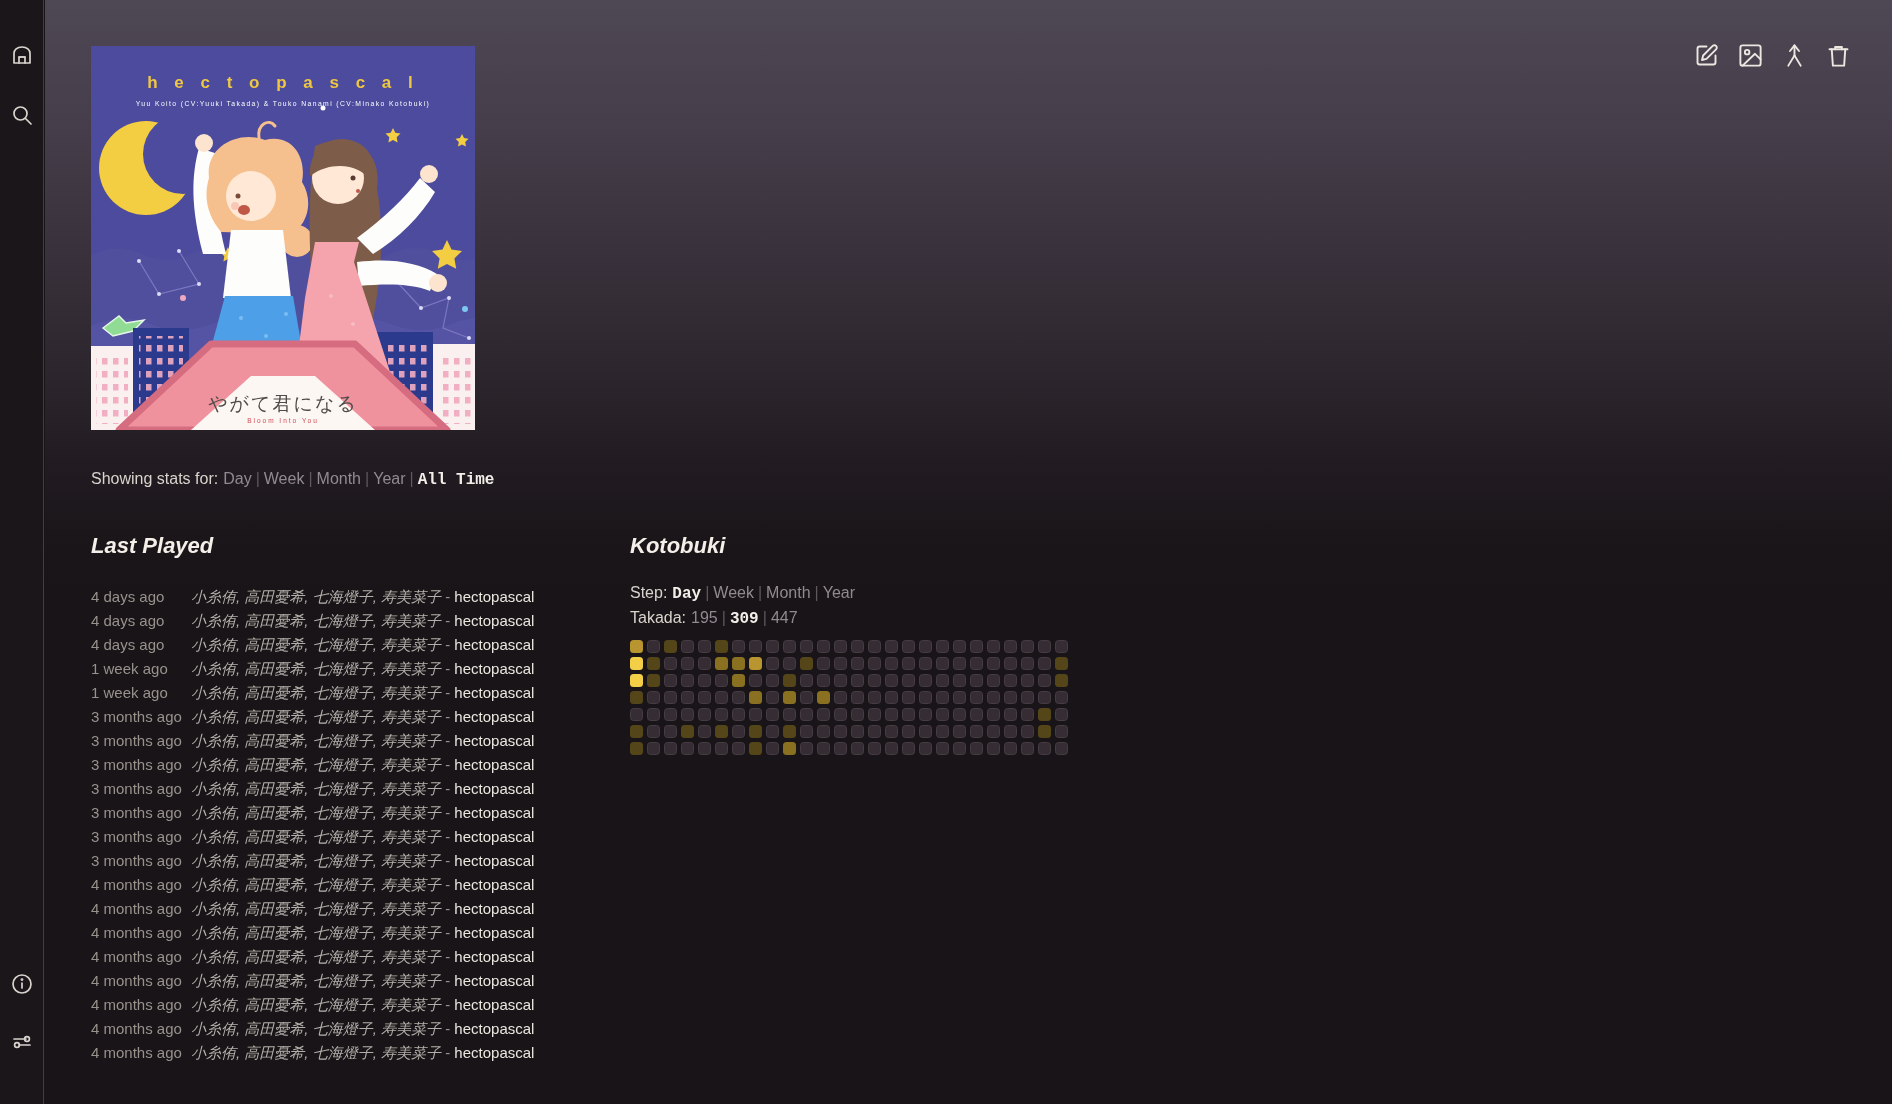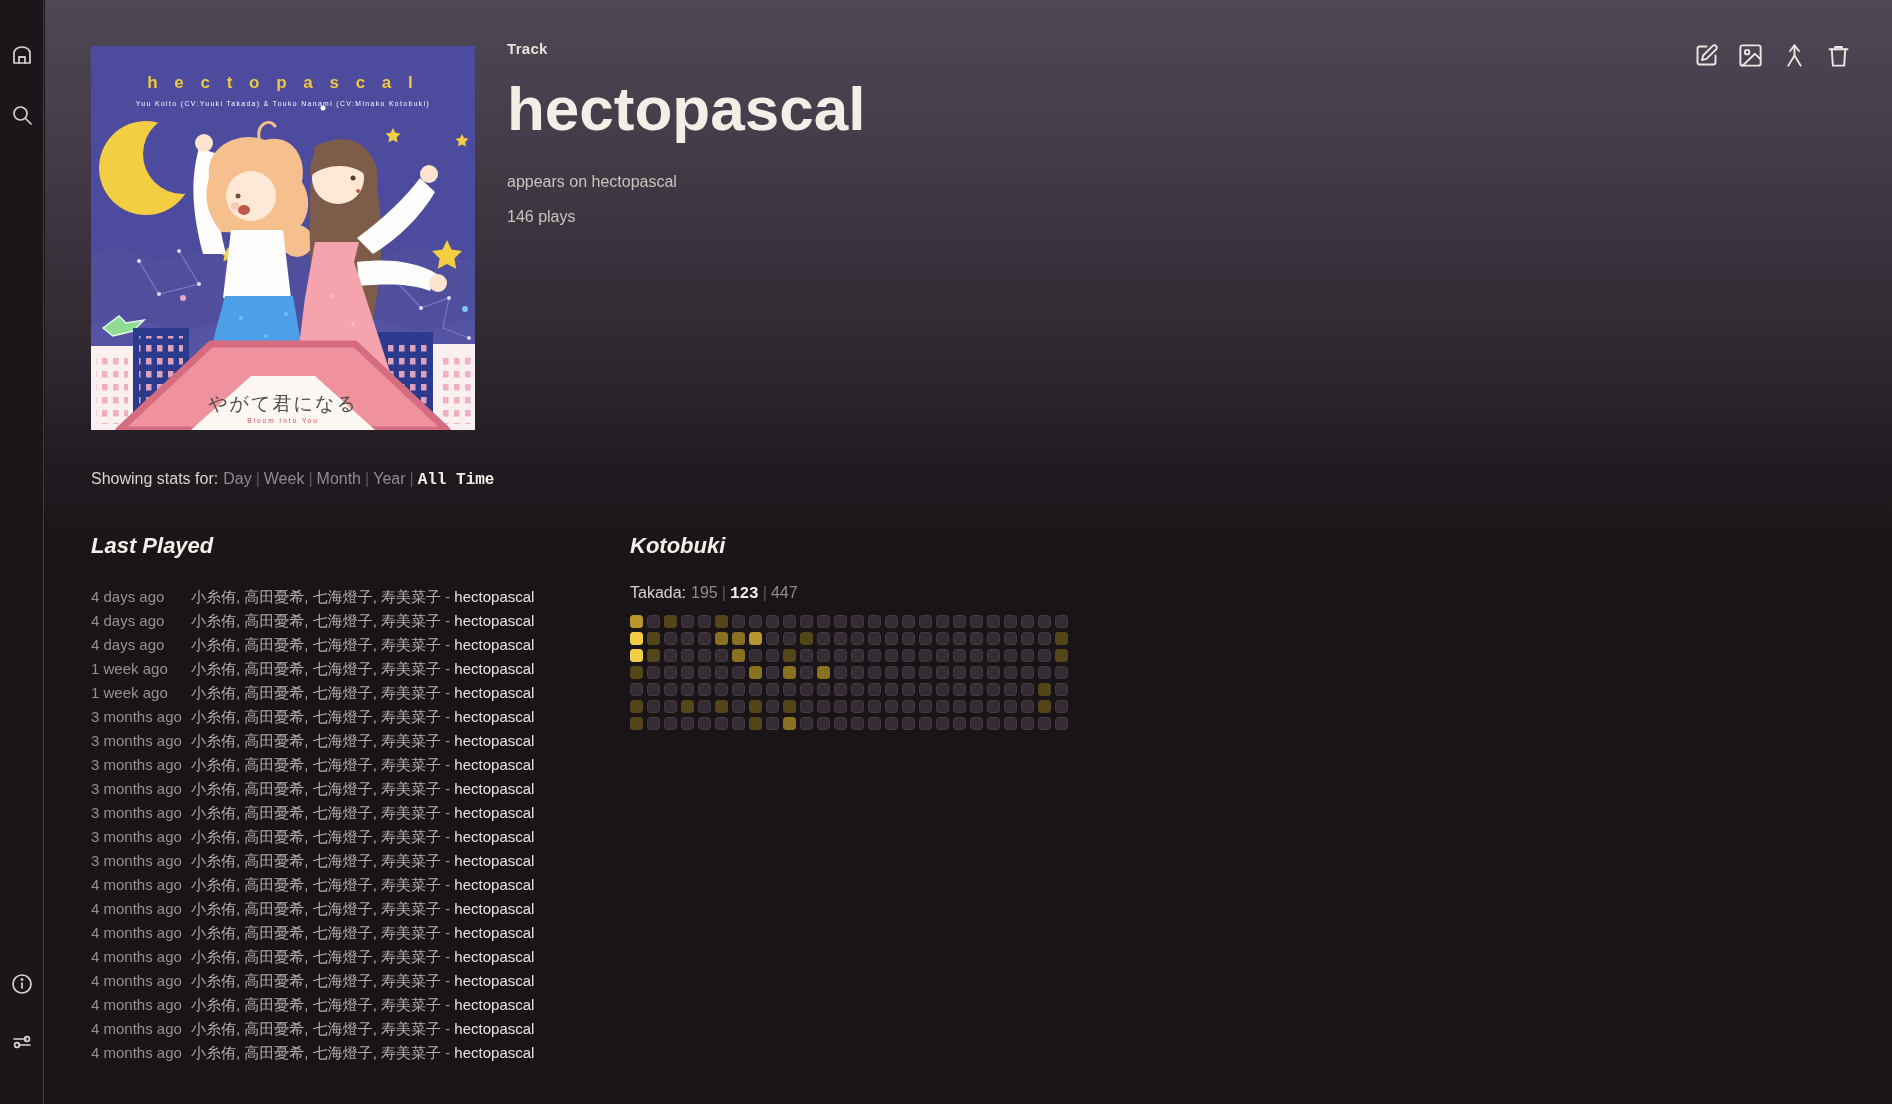--- a/index.html
+++ b/index.html
@@ -42,21 +42,21 @@
   .opt.selected { color:#f2eee8; font-weight:bold;font-family:Liberation Mono, monospace; }
   .sep { color:#5f585e; margin:0 4px; }
   .sel-label { margin-right:5px; }
   
   h2.section { font-size:22px; font-weight:bold; color:#f4f0e9;font-style:italic; }
   .last-played { position:absolute; left:46px; top:533px; }
   .lp-table { margin-top:26px; border-collapse:collapse; font-size:15px; line-height:24px; }
   .lp-table td { white-space:nowrap;margin-top:45px; }
   .td-time { color:#98928d; width:100px; padding-right:0; }
   .td-entry { padding-left:0; }
-  .artists { color:#b3afaa; cursor:pointer; }
+  .artists { color:#b3afaa; cursor:pointer;font-style:italic; }
   .dash { color:#98928d; }
   .track-link { color:#eae6e0; cursor:pointer; }
   .activity { position:absolute; left:585px; top:533px; }
   .act-ctl { font-size:16px; color:#d9d4cd; line-height:24px; }
   .act-ctl:first-of-type { margin-top:22px; }
   
   .heatmap {
     margin-top:9px;
     display:grid; grid-template-columns:repeat(26,13px);
     grid-auto-rows:13px; gap:4px;
@@ -209,29 +209,20 @@
         <polygon points="100,384 160,330 224,330 284,384" fill="#fcf7f3"></polygon>
         <text x="192" y="364" text-anchor="middle" font-size="19" fill="#4f4b48" letter-spacing="2">やがて君になる</text>
         <text x="192" y="377" text-anchor="middle" font-size="6.5" fill="#cf4a55" letter-spacing="2">Bloom Into You</text>
       </g>
 
       <text x="192" y="42" text-anchor="middle" font-size="17" font-weight="bold" fill="#f0c740" letter-spacing="6">h e c t o p a s c a l</text>
       <text x="192" y="60" text-anchor="middle" font-size="6.8" fill="#fdfdfd" letter-spacing="1.4">Yuu Koito (CV:Yuuki Takada) &amp; Touko Nanami (CV:Minako Kotobuki)</text>
     </svg>
   </div>
 
-  <div class="meta">
-    <div class="entity-type">Track</div>
-    <h1 class="page-title">hectopascal</h1>
-    <p class="appears">
-      <span>appears on</span>
-      <a>hectopascal</a>
-    </p>
-    <p class="plays">146 plays</p>
-  </div>
 
   <div class="actions">
     <a class="icon-btn"><span>
       <svg viewBox="0 0 24 24" fill="none" stroke="currentColor" stroke-width="1.7" stroke-linecap="round" stroke-linejoin="round">
         <path d="M12 4H6a2 2 0 0 0-2 2v12a2 2 0 0 0 2 2h12a2 2 0 0 0 2-2v-6"></path>
         <path d="M17.5 3.5a2.1 2.1 0 0 1 3 3L12 15l-4 1 1-4Z"></path>
       </svg></span></a>
     <a class="icon-btn"><span>
       <svg viewBox="0 0 24 24" fill="none" stroke="currentColor" stroke-width="1.7" stroke-linecap="round" stroke-linejoin="round">
         <rect x="3" y="3" width="18" height="18" rx="2"></rect>
@@ -341,21 +332,24 @@
             <td class="td-time">4 months ago</td>
             <td class="td-entry"><a class="artists">小糸侑, 高田憂希, 七海燈子, 寿美菜子</a><span class="dash"> - </span><a class="track-link">hectopascal</a></td>
           </tr>
         </tbody>
     </table>
   </section>
 
   <section class="activity">
     <h2 class="section">Kotobuki</h2>
     <div class="act-ctl">
-      <span class="sel-label">Takada:</span><span><a class="opt">195</a><span class="sep">|</span><a class="opt selected">123</a><span class="sep">|</span><a class="opt">447</a></span>
+      <span class="sel-label">Step:</span><span><a class="opt selected">Day</a><span class="sep">|</span><a class="opt">Week</a><span class="sep">|</span><a class="opt">Month</a><span class="sep">|</span><a class="opt">Year</a></span>
+    </div>
+    <div class="act-ctl">
+      <span class="sel-label">Takada:</span><span><a class="opt">195</a><span class="sep">|</span><a class="opt selected">309</a><span class="sep">|</span><a class="opt">447</a></span>
     </div>
     <div class="heatmap">
         <div class="cell l3"></div>
         <div class="cell l0"></div>
         <div class="cell l1"></div>
         <div class="cell l0"></div>
         <div class="cell l0"></div>
         <div class="cell l1"></div>
         <div class="cell l0"></div>
         <div class="cell l0"></div>

